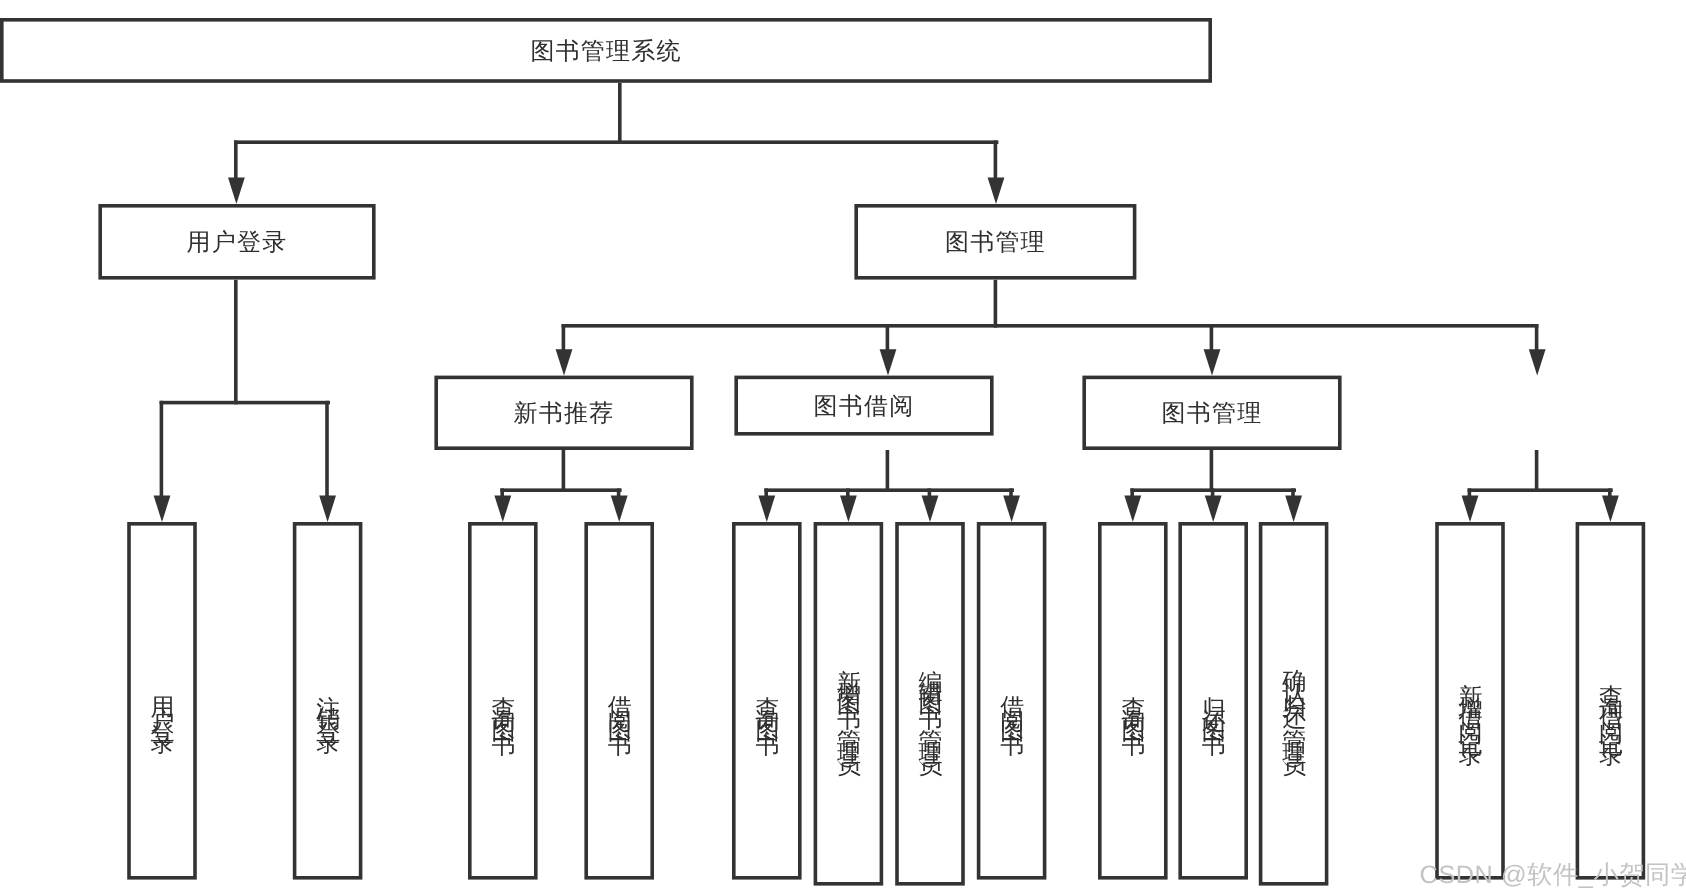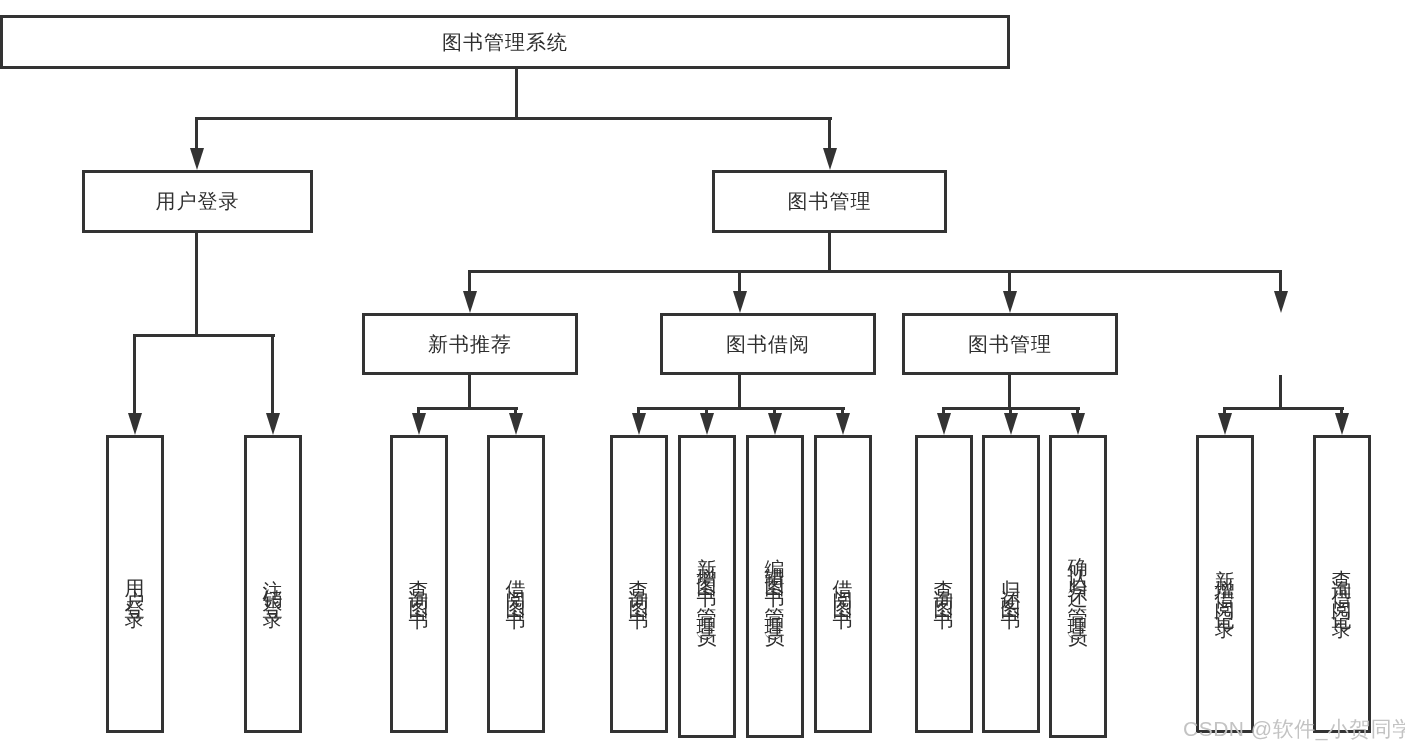--- a/index.html
+++ b/index.html
@@ -136,21 +136,21 @@
   <div class="node" style="left:82px;top:170px;width:231px;height:63px;">
     <span>用户登录</span>
   </div>
   <div class="node" style="left:712px;top:170px;width:235px;height:63px;">
     <span>图书管理</span>
   </div>
 
   <div class="node" style="left:362px;top:313px;width:216px;height:62px;text-align:center;">
     <span>新书推荐</span>
   </div>
-  <div class="node" style="left:660px;top:313px;width:216px;height:62px;">
+  <div class="node" style="left:612px;top:313px;width:216px;height:50px;">
     <span>图书借阅</span>
   </div>
   <div class="node" style="left:902px;top:313px;width:216px;height:62px;">
     <span>图书管理</span>
   </div>
 
   <div class="node vnode" style="left:106px;top:435px;width:58px;height:298px;">
     <span class="vtext">用户登录</span>
   </div>
   <div class="node vnode" style="left:244px;top:435px;width:58px;height:298px;">

